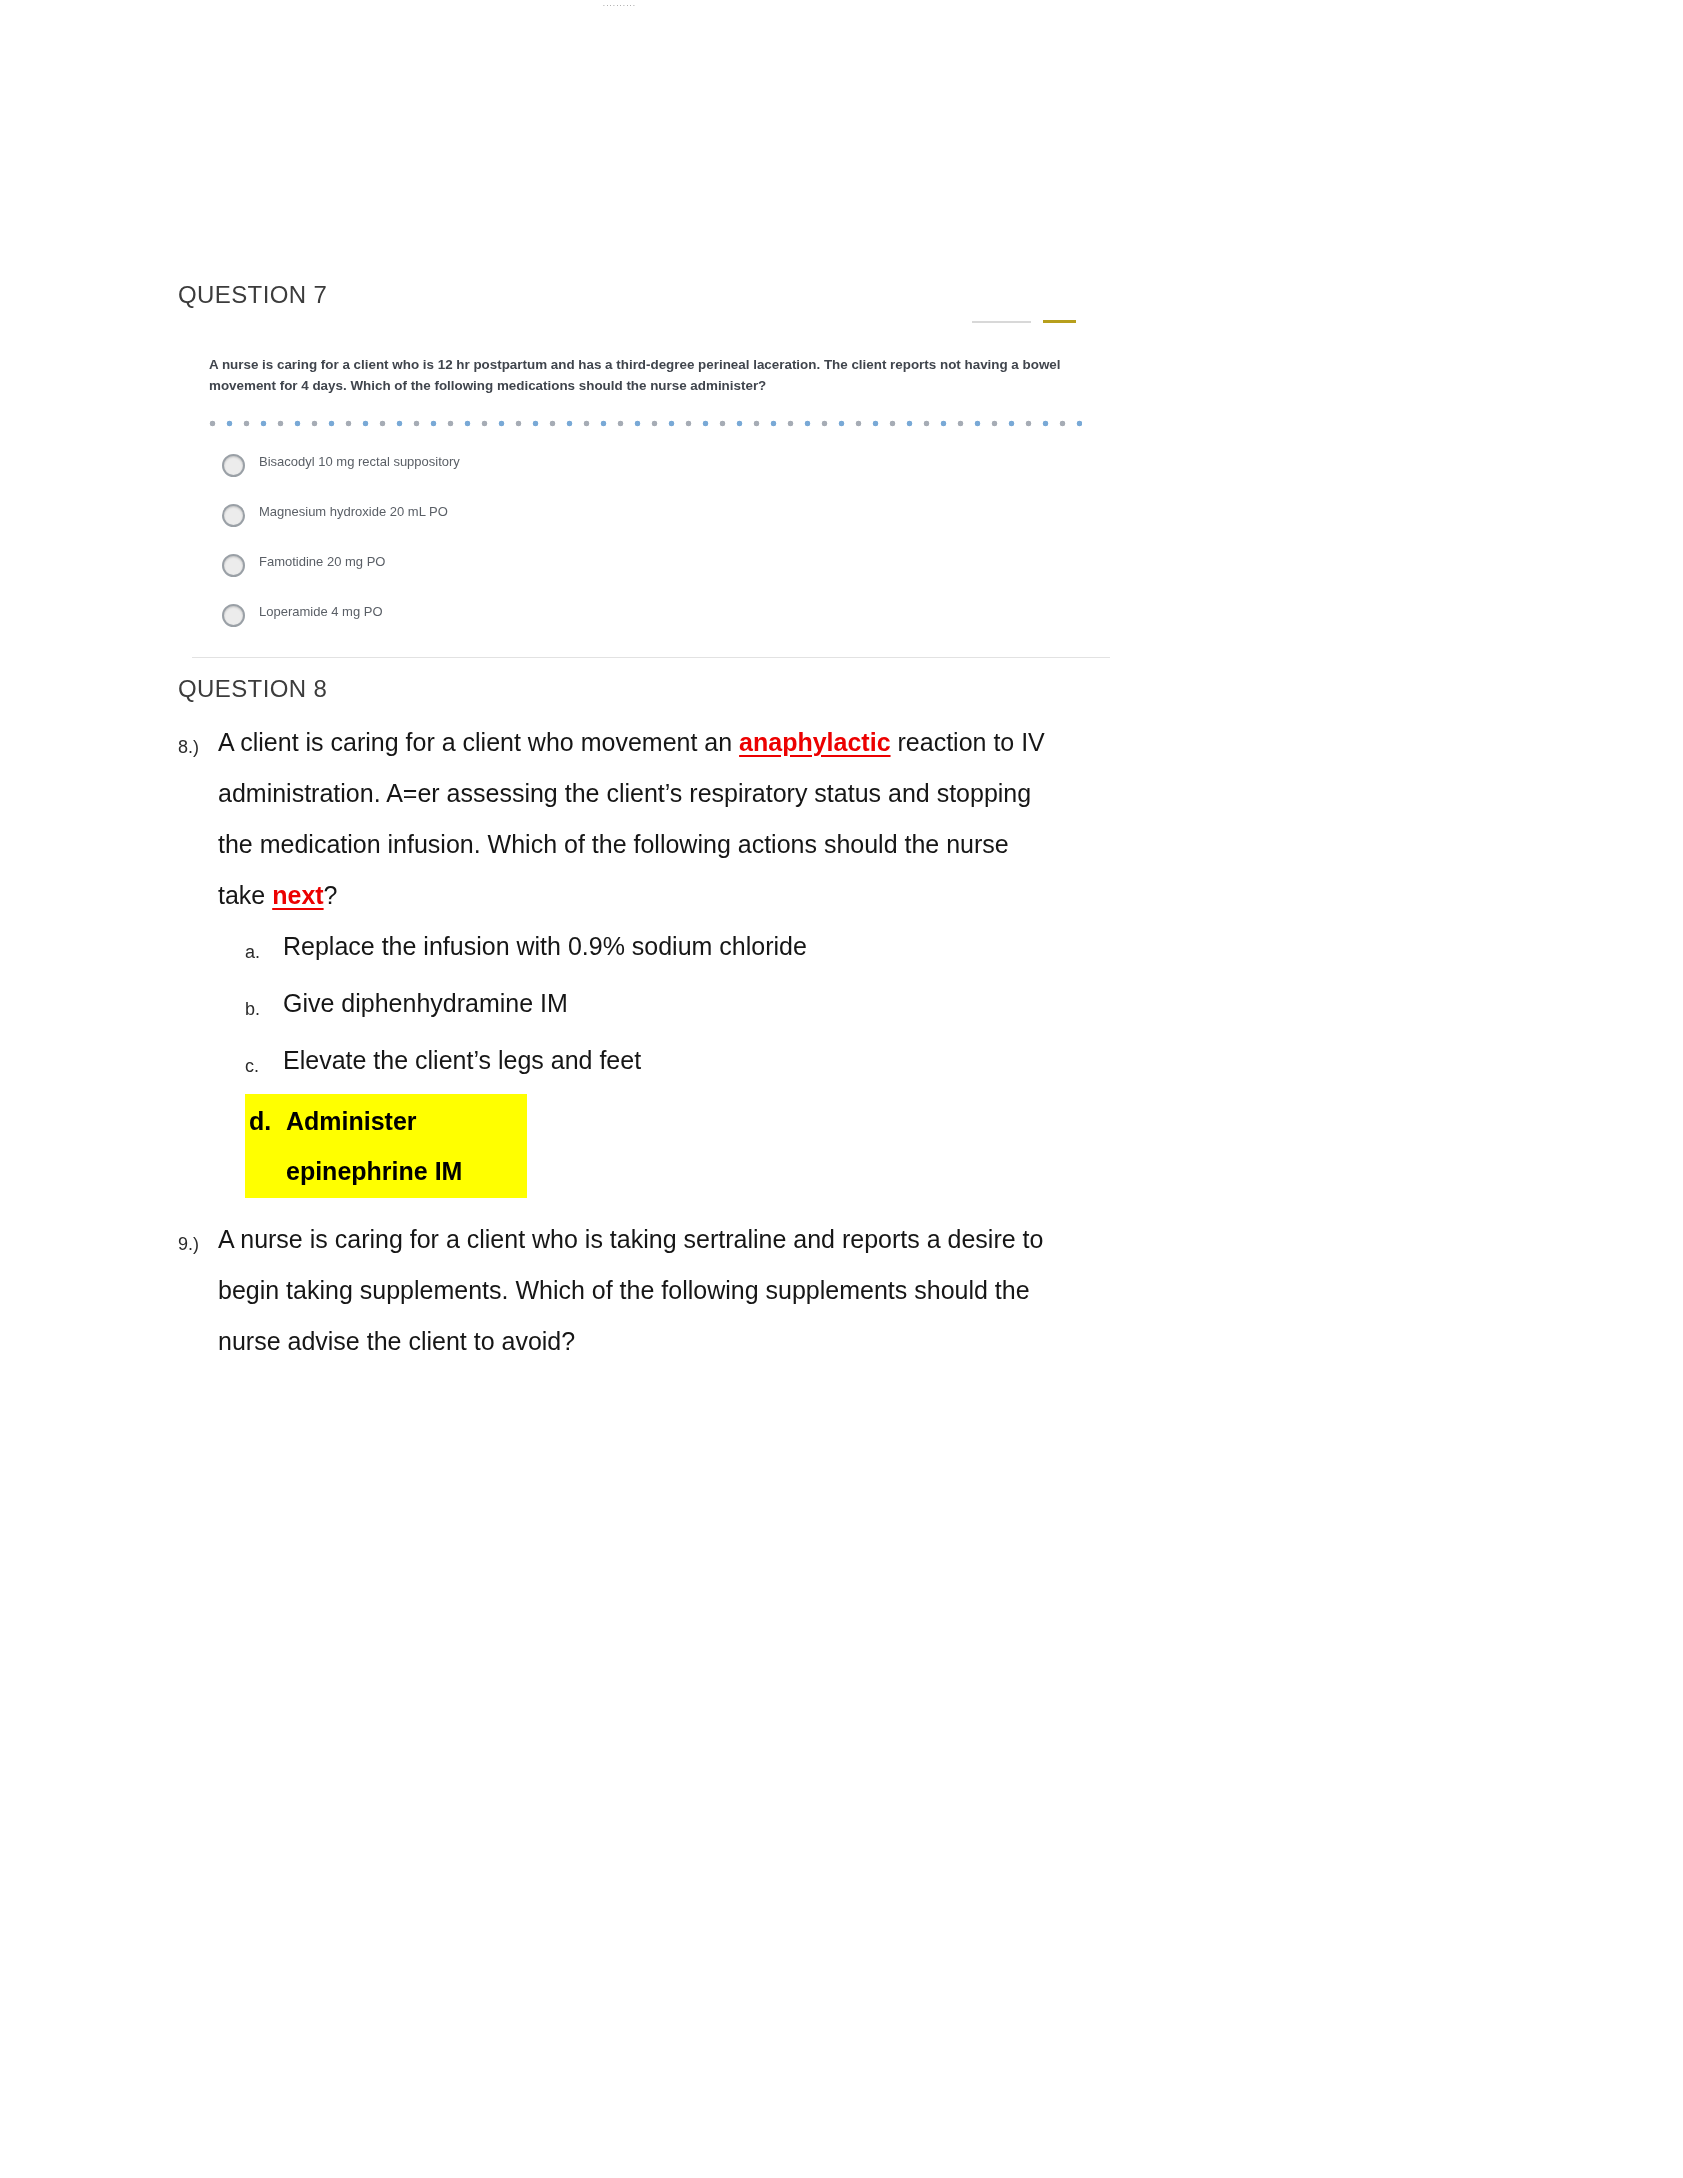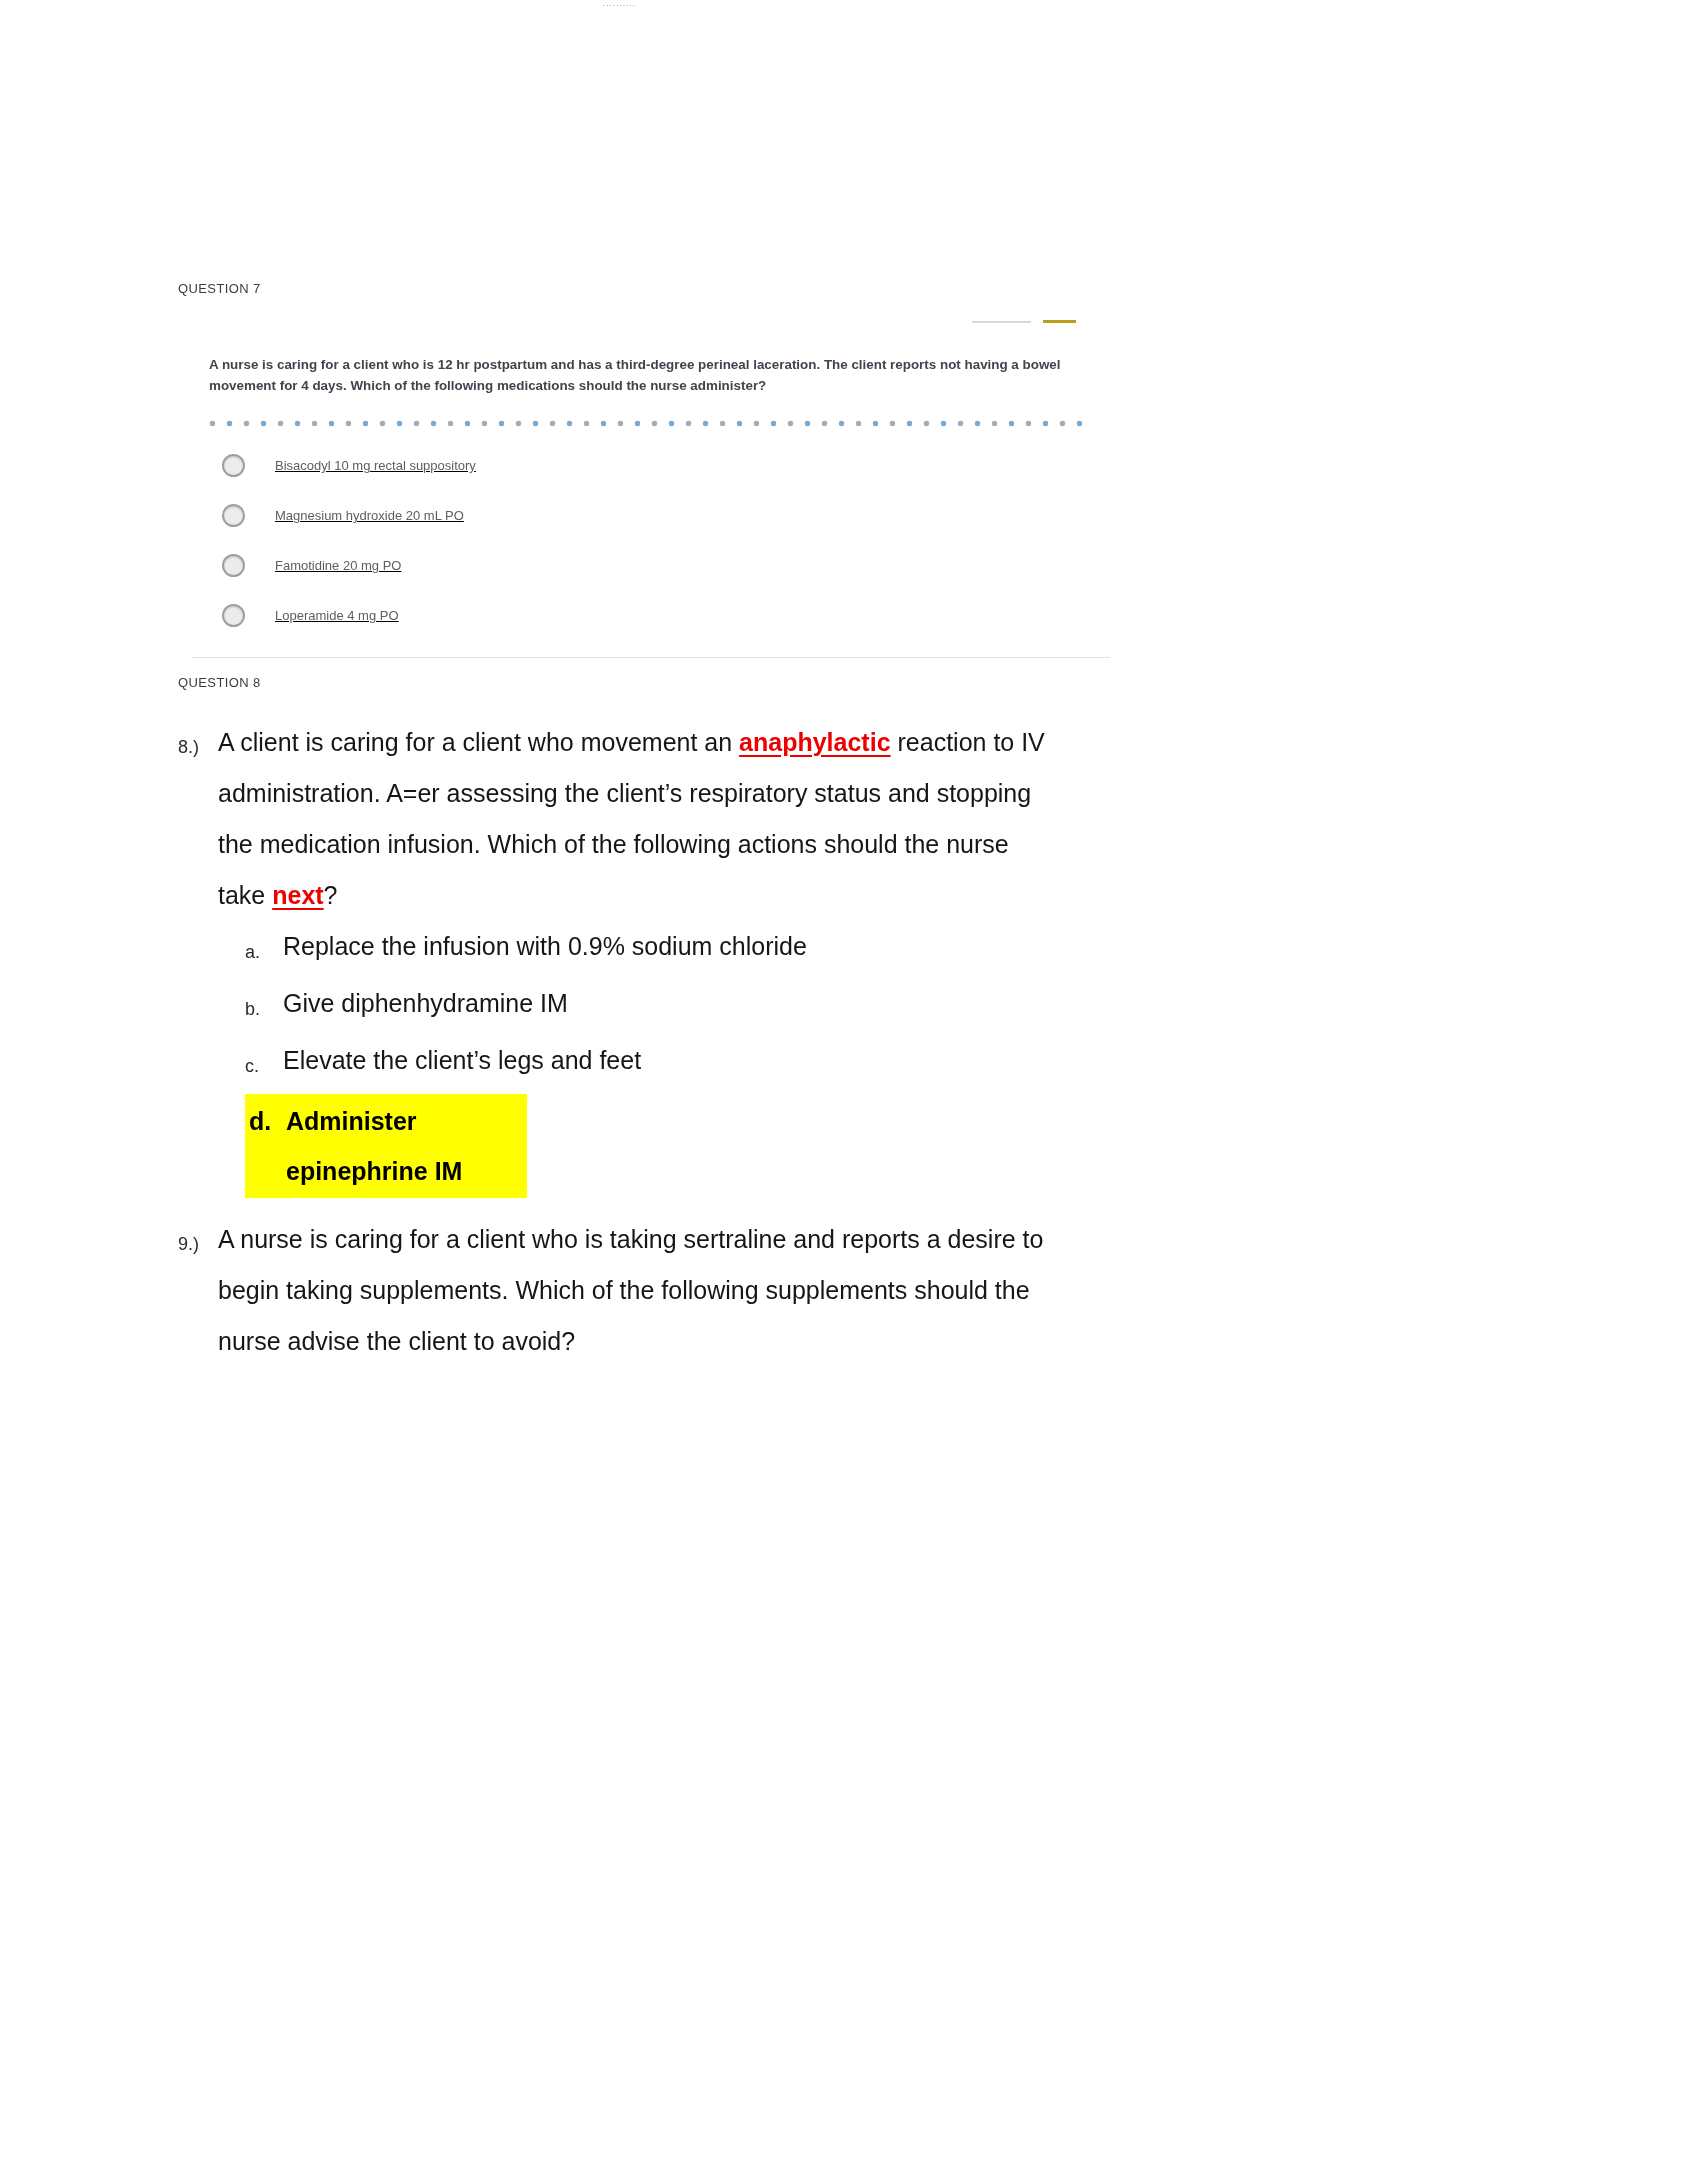--- a/index.html
+++ b/index.html
@@ -16,21 +16,21 @@
     text-align:center;width:59px;
   }
   .rule-grey{
     position:absolute;left:972px;top:321px;width:59px;height:2px;background:#d8d8d8;
   }
   .rule-olive{
     position:absolute;left:1043px;top:320px;width:33px;height:3px;background:#b79f1c;
   }
   .q-heading{
     position:absolute;left:178px;
-    font-size:13px;color:#3c3c3c;letter-spacing:0.4px;font-weight:400;
+    font-size:24px;color:#3c3c3c;letter-spacing:0.4px;font-weight:400;
   }
   #q7-heading{top:281px;}
   #q8-heading{top:675px;}
 
   
   .quiz{
     position:absolute;left:192px;top:354px;width:918px;
     border-bottom:1px solid #e2e2e2;
     padding-bottom:30px;
   }
@@ -41,23 +41,22 @@
   .quiz-dots{
     height:7px;margin:24px 28px 6px 17px;
     background-image:
       radial-gradient(circle at 3.5px 3.5px,#a6acb5 2.6px,transparent 3.1px),
       radial-gradient(circle at 3.5px 3.5px,#79a9d6 2.6px,transparent 3.1px);
     background-size:34px 7px,34px 7px;
     background-position:0 0,17px 0;
     background-repeat:repeat-x,repeat-x;
   }
   .quiz-option{
-    display:flex;align-items:center;gap:30px;
+    display:flex;align-items:flex-start;gap:14px;
     margin:27px 0 0 30px;
-    text-decoration:underline;
   }
   .radio{
     width:19px;height:19px;border-radius:50%;flex:0 0 auto;
     border:2px solid #9aa0a6;background:#ececec;
     box-shadow:inset 0 1px 2px rgba(0,0,0,.18);
     cursor:pointer;
   }
   .quiz-option-label{
     font-size:13px;color:#5a5f66;
   }

